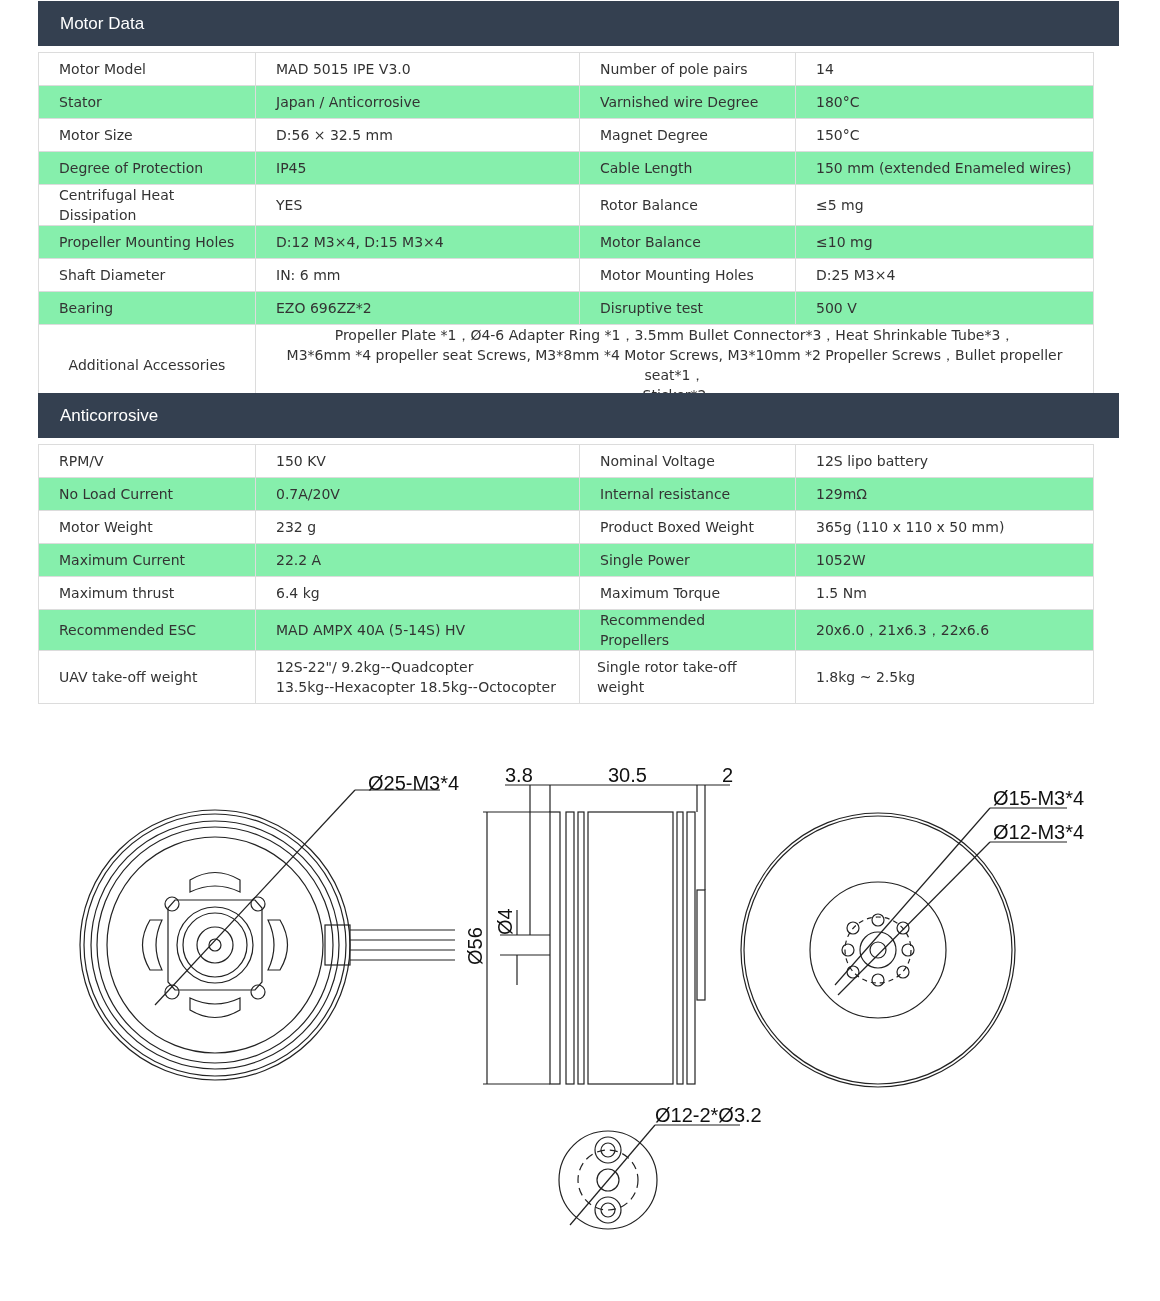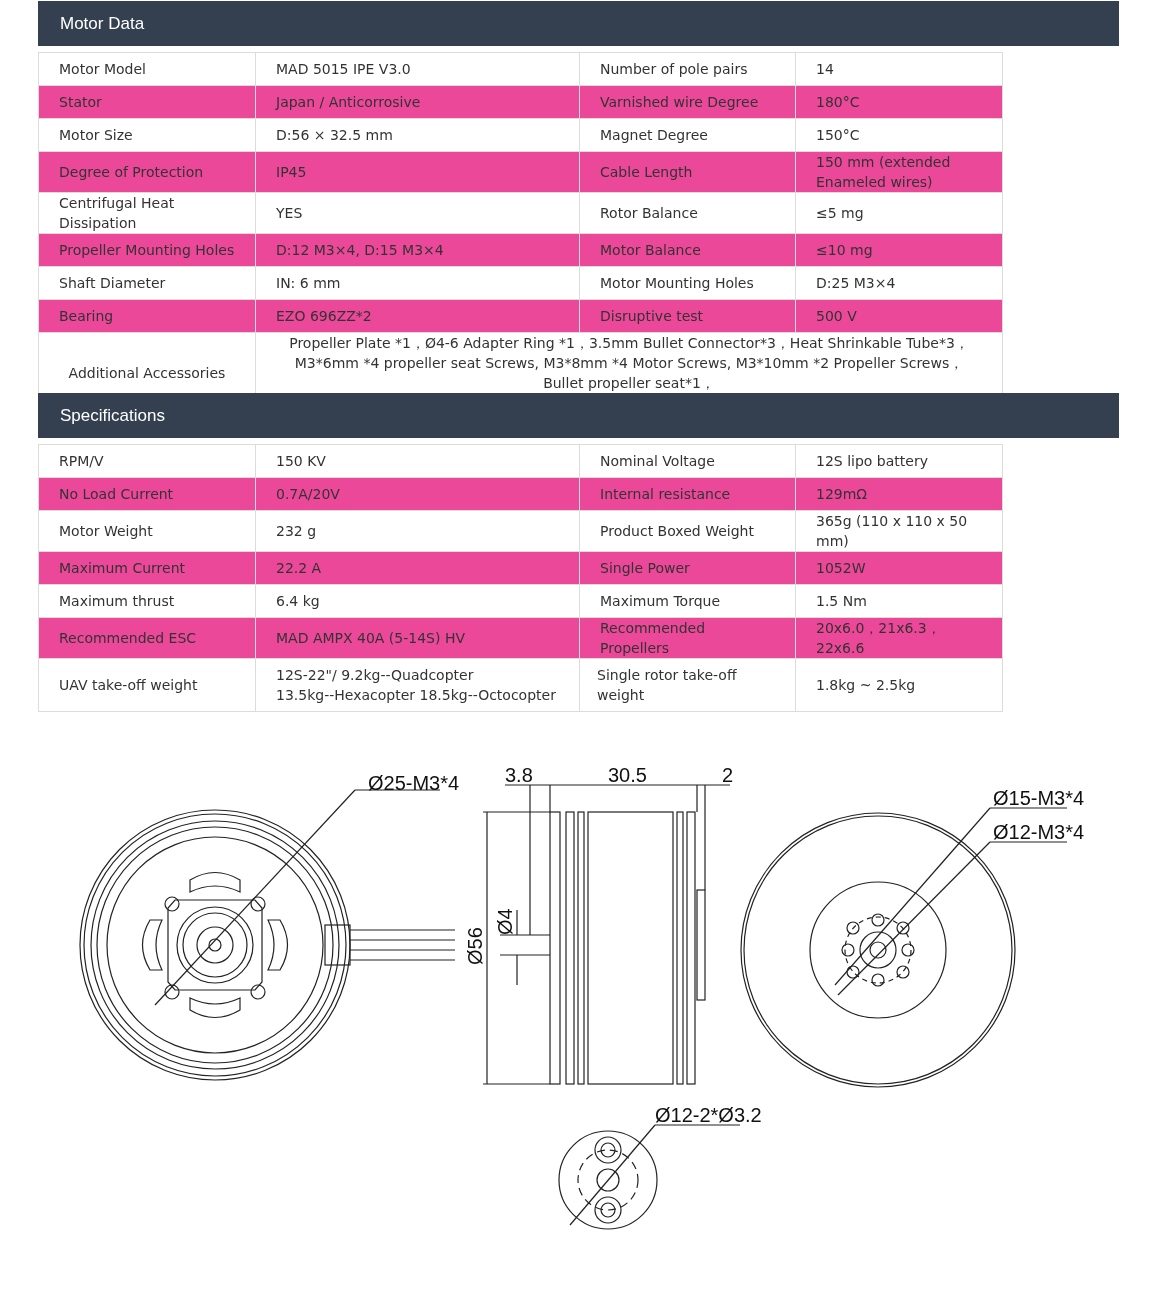--- a/index.html
+++ b/index.html
@@ -1,19 +1,19 @@
 <!DOCTYPE html>
 <html><head>
   <meta charset="utf-8">
   <style>
     html, body { margin: 0; padding: 0; background: #ffffff; }
     body { width: 1160px; height: 1301px; position: relative; font-family: "DejaVu Sans", sans-serif; color: #333; overflow: hidden; }
-    .spec-table { position: absolute; left: 38px; width: 965px; border-collapse: collapse; table-layout: fixed; font-size: 14px; }
+    .spec-table { position: absolute; left: 38px; width: 1056px; border-collapse: collapse; table-layout: fixed; font-size: 14px; }
     .spec-table td { border: 1px solid #dcdcdc; padding: 0 20px; height: 32px; vertical-align: middle; color: #333; line-height: 20px; }
-    .spec-table tr.alt td { background: #ec4899; }
+    .spec-table tr.alt td { background: #86efac; }
     .spec-table td.c1 { width: 176px; }
     .spec-table td.c2 { width: 283px; }
     .spec-table td.c3 { width: 175px; padding-left: 20px; }
     .spec-table td.c4 { }
     .section-header { position: absolute; left: 38px; width: 1081px; height: 45px; background: #344050; color: #fff; font-size: 17px; display: flex; align-items: center; box-sizing: border-box; padding-left: 22px; font-family: "Liberation Sans", sans-serif; }
     #hdr-motor { top: 1px; }
     #tbl-motor { top: 52px; }
     #hdr-spec { top: 393px; }
     #tbl-spec { top: 444px; border-radius: 9px; }
     .tall td { height: 74px; text-align: center; }
@@ -83,21 +83,21 @@
       <td colspan="3">
         <div>Propeller Plate *1，Ø4-6 Adapter Ring *1，3.5mm Bullet Connector*3，Heat Shrinkable Tube*3，</div>
         <div>M3*6mm *4 propeller seat Screws,  M3*8mm *4 Motor Screws, M3*10mm *2 Propeller Screws，Bullet propeller seat*1，</div>
         <div>Sticker*2</div>
       </td>
     </tr>
   </tbody>
 </table>
 
 <div class="section-header" id="hdr-spec">
-  <span>Specifications</span>
+  <span>Anticorrosive</span>
 </div>
 
 <table class="spec-table" id="tbl-spec">
   <tbody>
     <tr>
       <td class="c1">RPM/V</td>
       <td class="c2">150 KV</td>
       <td class="c3">Nominal Voltage</td>
       <td class="c4">12S lipo battery</td>
     </tr>

